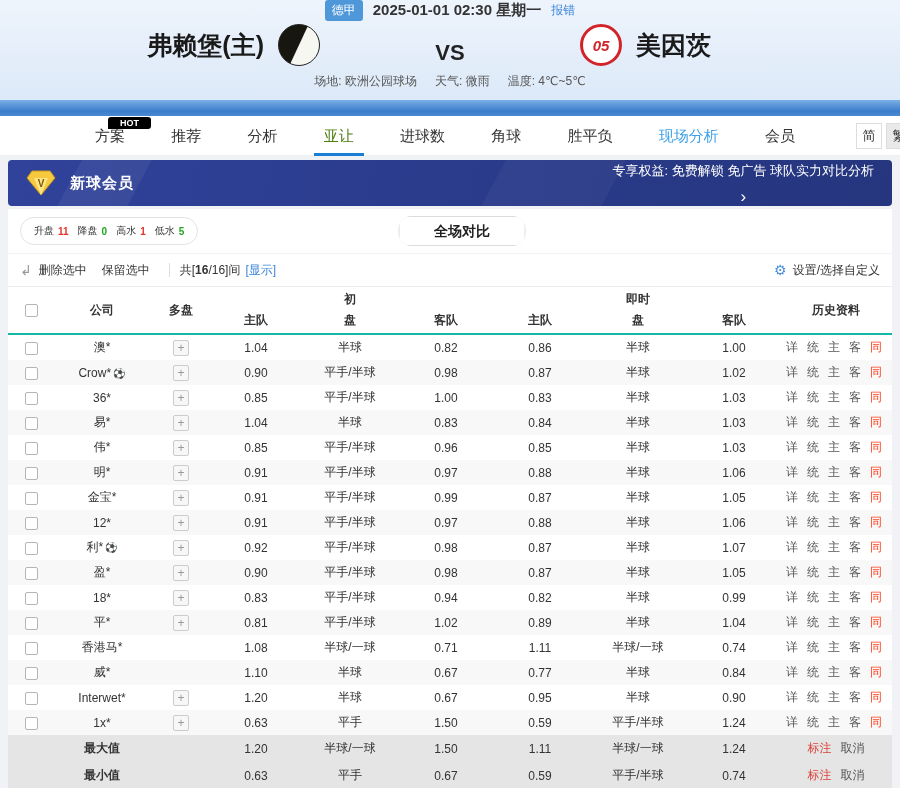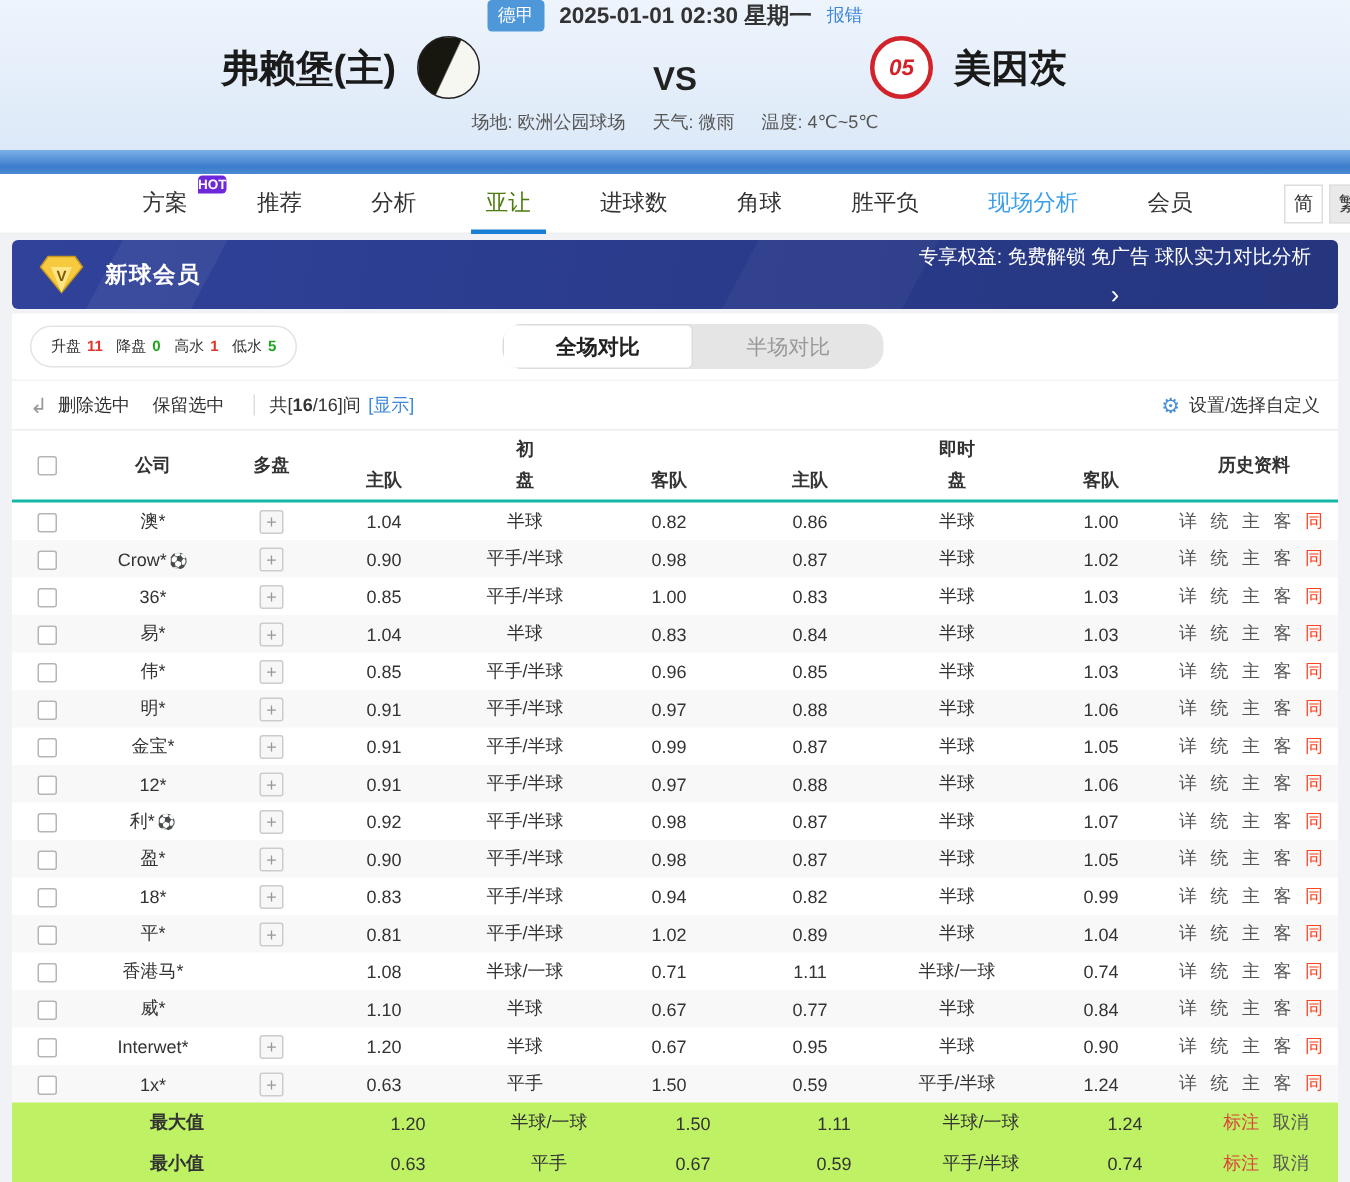--- a/index.html
+++ b/index.html
@@ -25,21 +25,21 @@
 
   .blue-bar{height:16px;background:linear-gradient(180deg,#7cb0e7 0%,#3b7ccb 70%,#4c89d2 100%);}
 
   
   .nav{height:40px;background:#fff;display:flex;align-items:center;position:relative;border-bottom:1px solid #f0f0f0;}
   .nav-tabs{display:flex;margin-left:85px;width:720px;justify-content:space-between;}
   .tab{font-size:15px;color:#333;position:relative;height:40px;line-height:40px;padding:0 10px;cursor:pointer;}
   .tab.active{color:#4d7c0f;}
   .tab.active::after{content:"";position:absolute;left:0;right:0;bottom:0;height:3px;background:#1a7fd4;}
   .tab.live{color:#3da0e8;}
-  .hot{position:absolute;top:1px;right:-16px;background:#6d28d9;color:#fff;font-size:9px;line-height:1.2;padding:1px 0;border-radius:3px 3px 3px 0;font-weight:bold;}
+  .hot{position:absolute;top:1px;right:-16px;background:#000000;color:#fff;font-size:9px;line-height:1.2;padding:1px 12px;border-radius:3px 3px 3px 0;font-weight:bold;}
   .lang{position:absolute;right:-12px;top:7px;display:flex;gap:4px;}
   .lang-btn{width:26px;height:26px;display:flex;align-items:center;justify-content:center;font-size:13px;border:1px solid #ddd;background:#e9e9e9;color:#333;cursor:pointer;}
   .lang-btn.active{background:#fff;}
 
   
   .vip-banner{margin:4px 8px 3px;height:46px;background:linear-gradient(100deg,#30429a 0%,#25357e 100%);border-radius:4px;display:flex;align-items:center;padding:0 18px;color:#fff;position:relative;overflow:hidden;cursor:pointer;}
   .vip-banner::before{content:"";position:absolute;left:60px;top:-24px;width:70px;height:100px;background:rgba(255,255,255,0.06);transform:skewX(-28deg);}
   .vip-banner::after{content:"";position:absolute;right:280px;top:-24px;width:120px;height:100px;background:rgba(255,255,255,0.04);transform:skewX(-28deg);}
   .vip-title{font-size:15px;font-weight:bold;margin-left:14px;letter-spacing:1px;}
   .vip-right{margin-left:auto;display:flex;align-items:center;gap:8px;font-size:13px;z-index:1;flex-direction:column;}
@@ -78,21 +78,21 @@
   .trow{height:25px;}
   .trow.alt{background:#f8f8f8;}
   .td{text-align:center;}
   .cb{display:inline-block;width:13px;height:13px;border:1px solid #b5b5b5;border-radius:2px;background:#fff;vertical-align:middle;cursor:pointer;}
   .c-co{cursor:pointer;}
   .plus-btn{display:inline-block;width:16px;height:16px;line-height:14px;border:1px solid #ccc;background:#f7f7f7;color:#999;border-radius:2px;font-size:12px;text-align:center;cursor:pointer;}
   .ball{font-size:10px;margin-left:2px;color:#444;}
   .c-hi{display:flex;justify-content:flex-end;gap:9px;padding-right:10px;}
   .hlink{color:#555;cursor:pointer;}
   .hlink.same{color:#ff4422;}
-  .trow.foot{background:#bef264;height:27px;padding-left:16px;}
+  .trow.foot{background:#e5e5e5;height:27px;}
   .flabel{grid-column:2;text-align:center;font-weight:bold;}
   .fv4{grid-column:4;} .fv5{grid-column:5;} .fv6{grid-column:6;}
   .fv7{grid-column:7;} .fv8{grid-column:8;} .fv9{grid-column:9;}
   .foot-links{grid-column:10;display:flex;justify-content:center;gap:9px;}
   .mark-link{color:#d9453a;cursor:pointer;}
   .cancel-link{color:#555;cursor:pointer;}
 </style>
 </head>
 <body>
 
@@ -162,21 +162,20 @@
         <span class="f-val red">11</span>
       <span class="f-label">降盘</span>
         <span class="f-val green">0</span>
       <span class="f-label">高水</span>
         <span class="f-val red">1</span>
       <span class="f-label">低水</span>
         <span class="f-val green">5</span>
     </div>
     <div class="toggle">
       <div class="toggle-btn active">全场对比</div>
-      <div class="toggle-btn">半场对比</div>
     </div>
   </div>
 
   <div class="toolbar">
     <span class="tb-icon">↲</span>
     <span class="tb-link">删除选中</span>
     <span class="tb-link">保留选中</span>
     <span class="tb-sep"></span>
     <span class="count"><span>共[</span><b>16</b><span>/16]间</span></span>
     <span class="show-link">[显示]</span>

